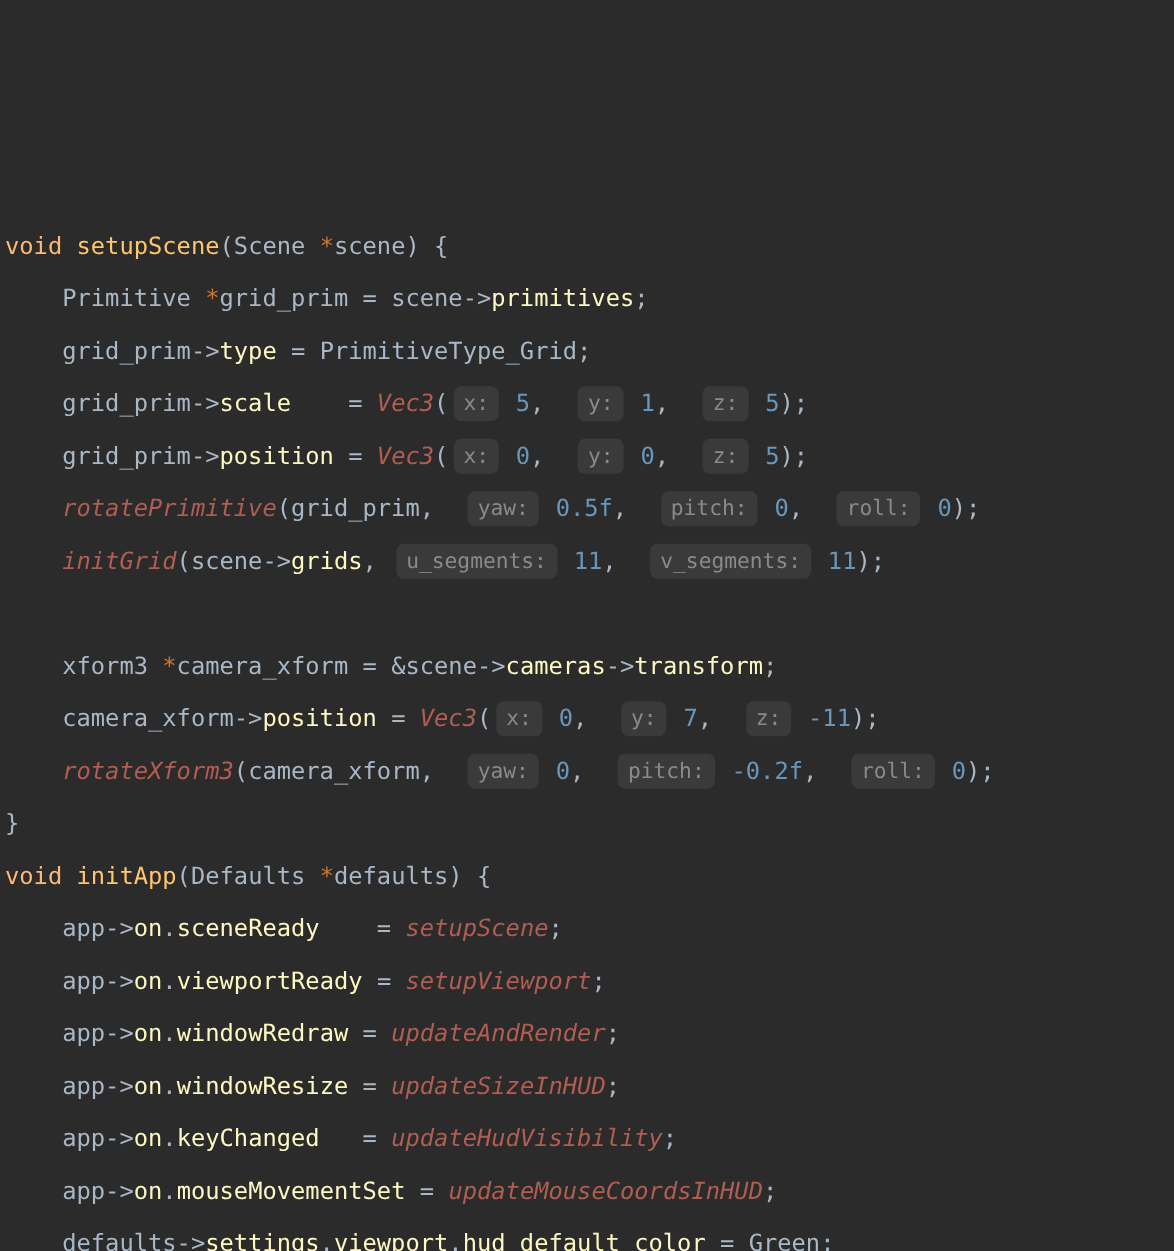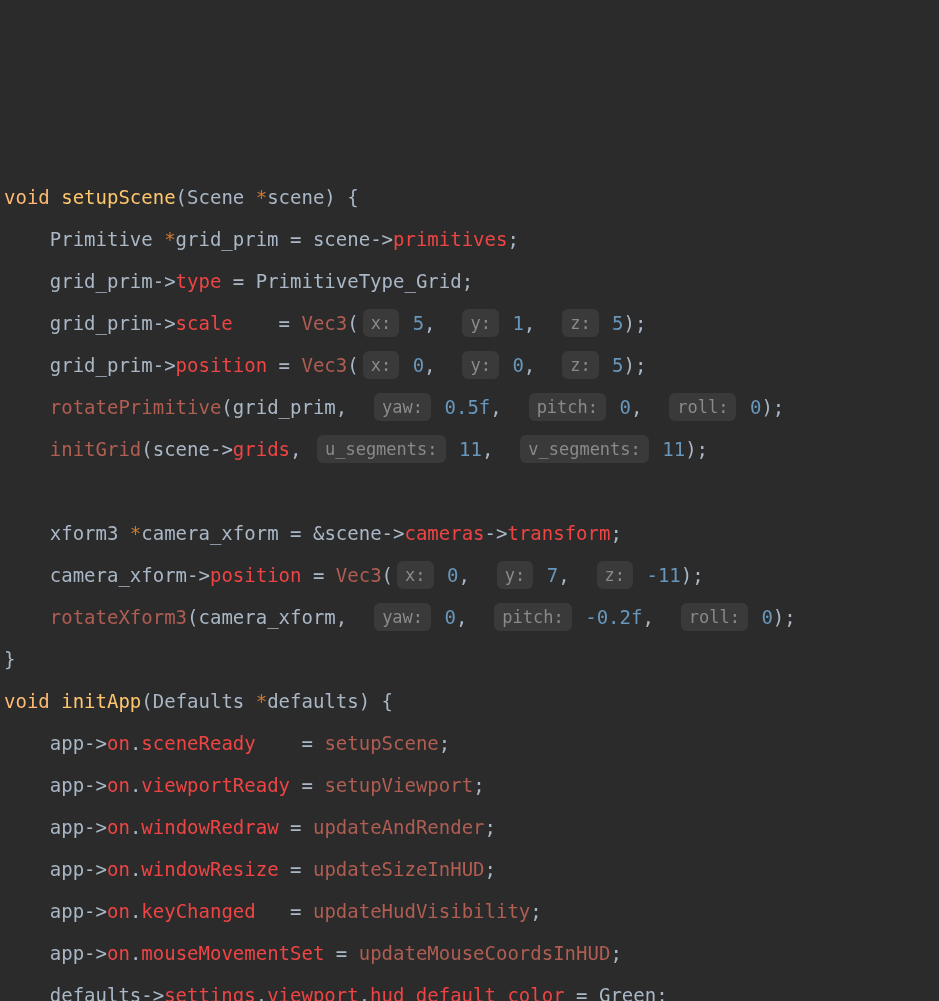--- a/index.html
+++ b/index.html
@@ -13,22 +13,22 @@
     white-space: pre;
     overflow: hidden;
     width: 939px;
     height: 1001px;
     box-sizing: border-box;
   }
   .kw   { color: #fdba74; }
   .fn   { color: #ffc66d; }
   .typ  { color: #a9b7c6; }
   .id   { color: #a9b7c6; }
-  .mem  { color: #ef4444; }
-  .call { color: #b05d52; }
+  .mem  { color: #fef9c3; }
+  .call { color: #b05d52; font-style: italic; }
   .num  { color: #6897bb; }
   .op   { color: #a9b7c6; }
   .punc { color: #a9b7c6; }
   .star { color: #cc7832; }
   .hint {
     display: inline-block;
     background: #3a3a3a;
     color: #8a8a8a;
     border-radius: 6px;
     padding: 0 8px;

